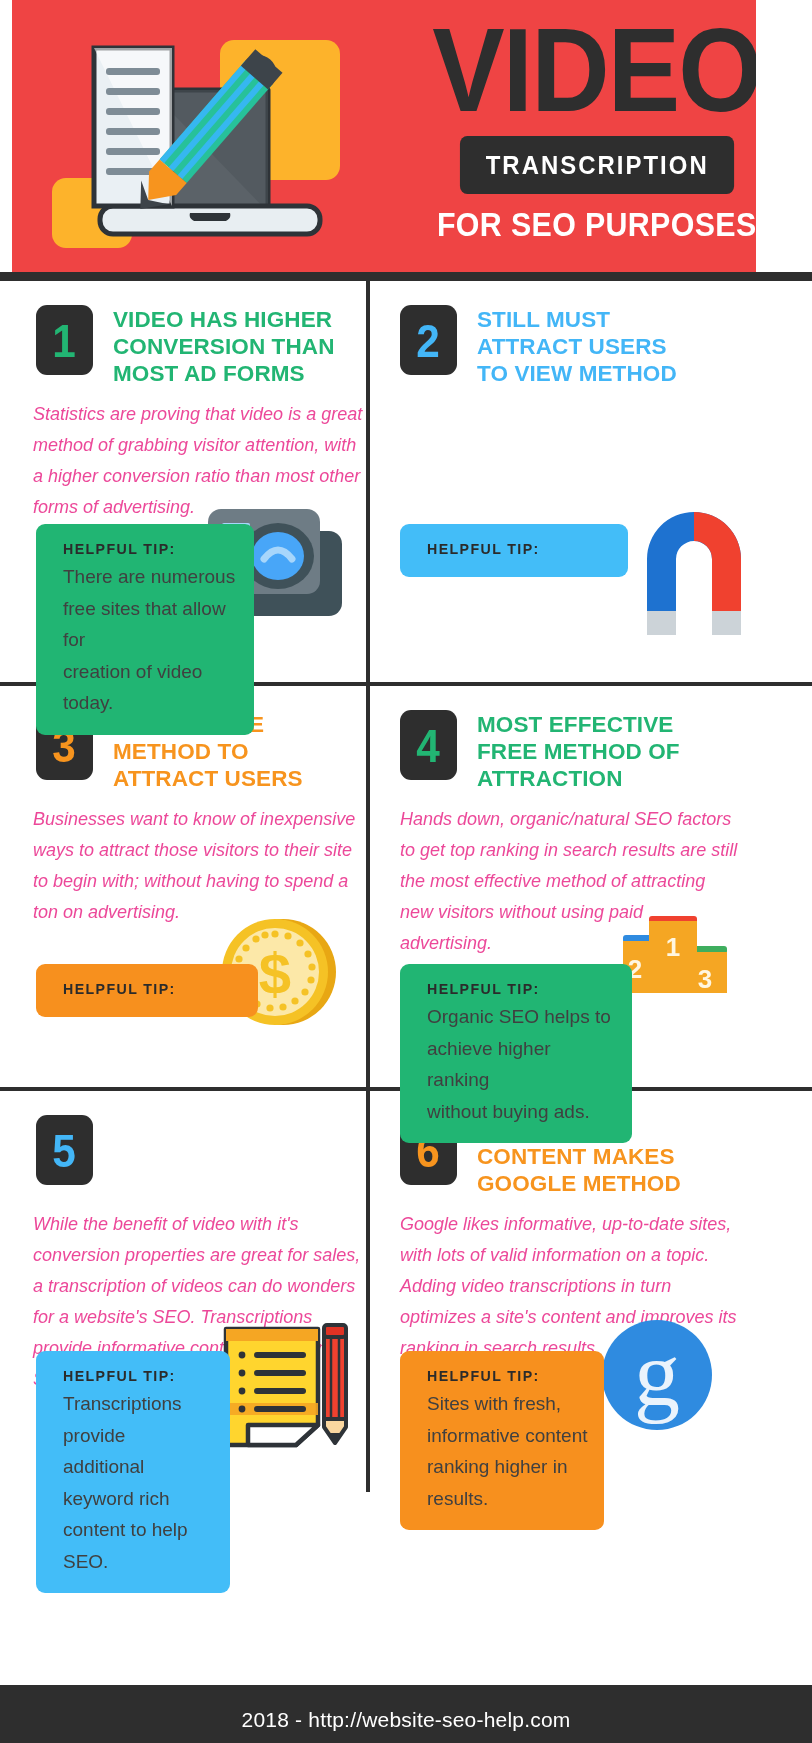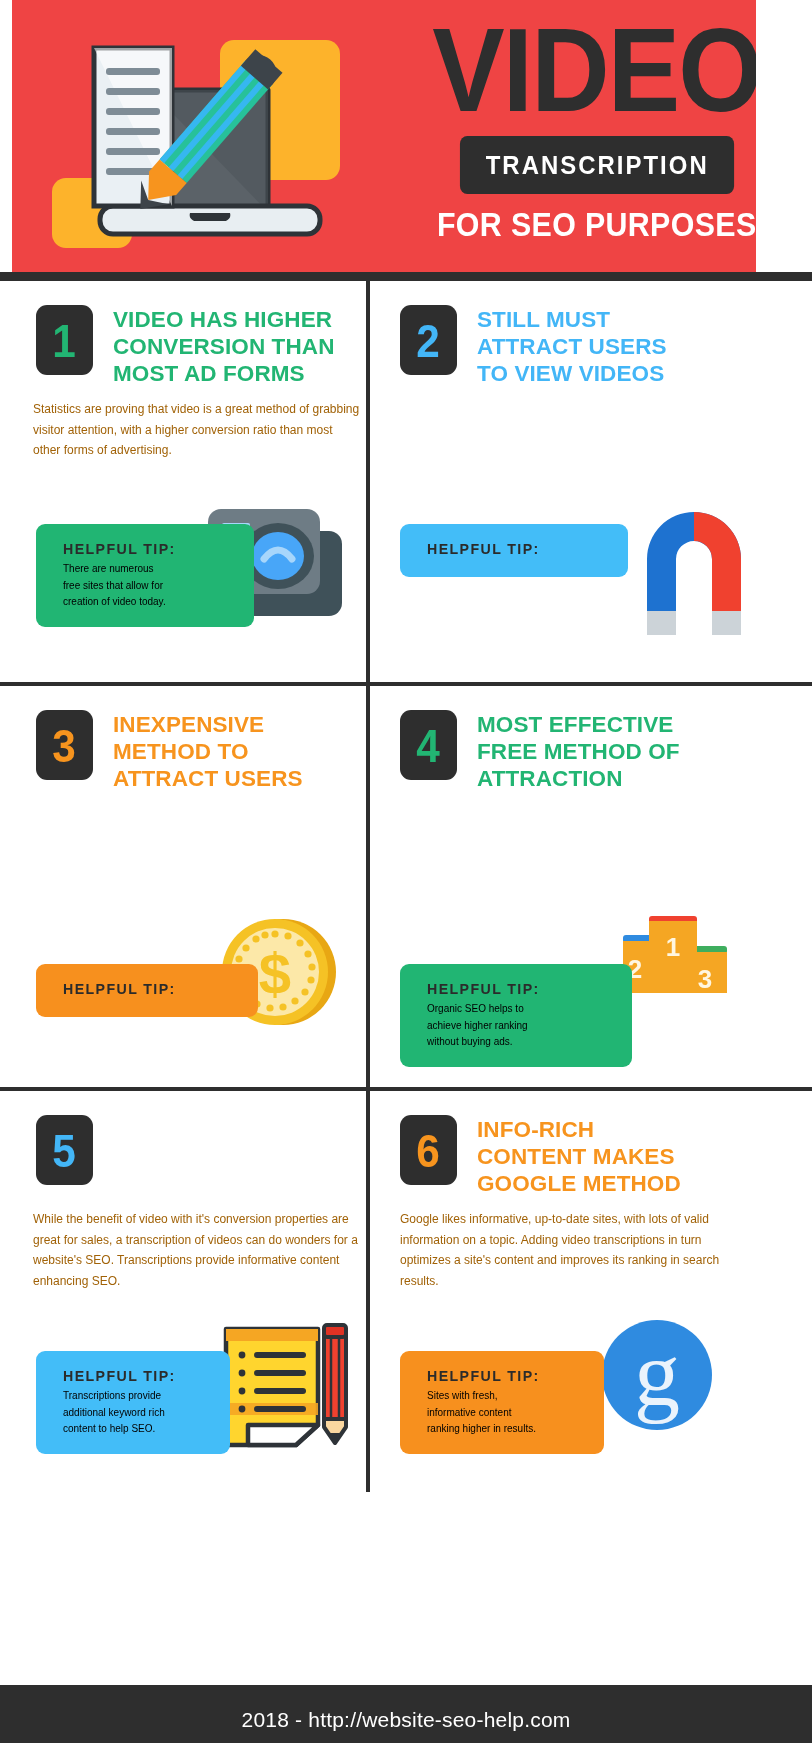--- a/index.html
+++ b/index.html
@@ -105,46 +105,47 @@
     font-size:22.5px;
     line-height:1.19;
     letter-spacing:0.1px;
     white-space:pre-line;
     padding-top:2px;
   }
 
   
   .body-text {
     position:absolute;
-    font-size:12px;
+    font-size:18px;
     line-height:1.72;
-    color:#a16207;
+    color:#ec4899;
     white-space:pre-line;
+    font-style:italic;
   }
   .cell.left  .body-text { left:33px; top:118px; width:330px; }
   .cell.right .body-text { left:30px; top:118px; width:340px; }
 
   
   .tip {
     position:absolute;
     border-radius:9px;
     padding:17px 16px 16px 27px;
     z-index:3;
   }
   .tip-title {
     font-weight:bold;
     font-size:14.2px;
     letter-spacing:1.4px;
     color:#2B2B2B;
     margin-bottom:4px;
   }
   .tip-body {
-    font-size:10px;
+    font-size:19px;
     line-height:1.66;
-    color:#000000;
+    color:#404040;
     white-space:pre-line;
   }
 
   
   .deco { position:absolute; z-index:2; pointer-events:none; }
 
   
   .footer {
     position:absolute; left:0; top:1685px;
     width:812px; height:70px;
@@ -244,21 +245,21 @@
     </div>
 
     <div class="cell right">
       <div class="cell-inner">
         <div class="head-row">
           <div class="num-badge">
             <span style="color:#43B6F7">2</span>
           </div>
           <div class="sec-title" style="color:#43B6F7">STILL MUST
 ATTRACT USERS
-TO VIEW VIDEOS</div>
+TO VIEW METHOD</div>
         </div>
 
         <div class="deco" style="left:265px; top:212px;">
           <svg width="118" height="148" viewBox="0 0 118 148">
             <path d="M12 140 V66 a47 47 0 0 1 94 0 V140 h-29 V66 a18 18 0 0 0 -36 0 V140 Z" fill="#1E72D0"></path>
             <path d="M59 19 a47 47 0 0 1 47 47 V140 h-29 V66 a18 18 0 0 0 -18 -18 Z" fill="#F0412F"></path>
             <rect x="12" y="118" width="29" height="24" fill="#CCD3D8"></rect>
             <rect x="77" y="118" width="29" height="24" fill="#CCD3D8"></rect>
           </svg>
         </div>
@@ -278,20 +279,21 @@
     <div class="cell left">
       <div class="cell-inner">
         <div class="head-row">
           <div class="num-badge">
             <span style="color:#F7941E">3</span>
           </div>
           <div class="sec-title" style="color:#F7941E">INEXPENSIVE
 METHOD TO
 ATTRACT USERS</div>
         </div>
+        <div class="body-text">Businesses want to know of inexpensive ways to attract those visitors to their site to begin with; without having to spend a ton on advertising.</div>
 
         <div class="deco" style="left:213px; top:222px;">
           <svg width="128" height="128" viewBox="0 0 128 128">
             <circle cx="70" cy="64" r="53" fill="#E8A713"></circle>
             <circle cx="62" cy="64" r="53" fill="#F5C225"></circle>
             <circle cx="62" cy="64" r="44" fill="#FCE8A8"></circle>
             <g fill="#F5C225">
               <circle cx="62" cy="26" r="3.6"></circle>
                 <circle cx="75" cy="28" r="3.6"></circle>
               <circle cx="87" cy="35" r="3.6"></circle>
@@ -324,20 +326,21 @@
     <div class="cell right">
       <div class="cell-inner">
         <div class="head-row">
           <div class="num-badge">
             <span style="color:#22B573">4</span>
           </div>
           <div class="sec-title" style="color:#22B573">MOST EFFECTIVE
 FREE METHOD OF
 ATTRACTION</div>
         </div>
+        <div class="body-text">Hands down, organic/natural SEO factors to get top ranking in search results are still the most effective method of attracting new visitors without using paid advertising.</div>
 
         <div class="deco" style="left:213px; top:222px;">
           <svg width="144" height="90" viewBox="0 0 144 90">
             <rect x="40" y="27" width="48" height="8" rx="3" fill="#2F8BE0"></rect>
             <rect x="96" y="38" width="48" height="8" rx="3" fill="#3EAE5E"></rect>
             <rect x="66" y="8" width="48" height="9" rx="3" fill="#F0412F"></rect>
             <rect x="66" y="13" width="48" height="72" fill="#F5A623"></rect>
             <rect x="40" y="33" width="30" height="52" fill="#F5A623"></rect>
             <rect x="96" y="44" width="48" height="41" fill="#F5A623"></rect>
             <text x="90" y="48" font-family="Liberation Sans, sans-serif" font-size="26" font-weight="bold" fill="#FFF6E0" text-anchor="middle">1</text>

